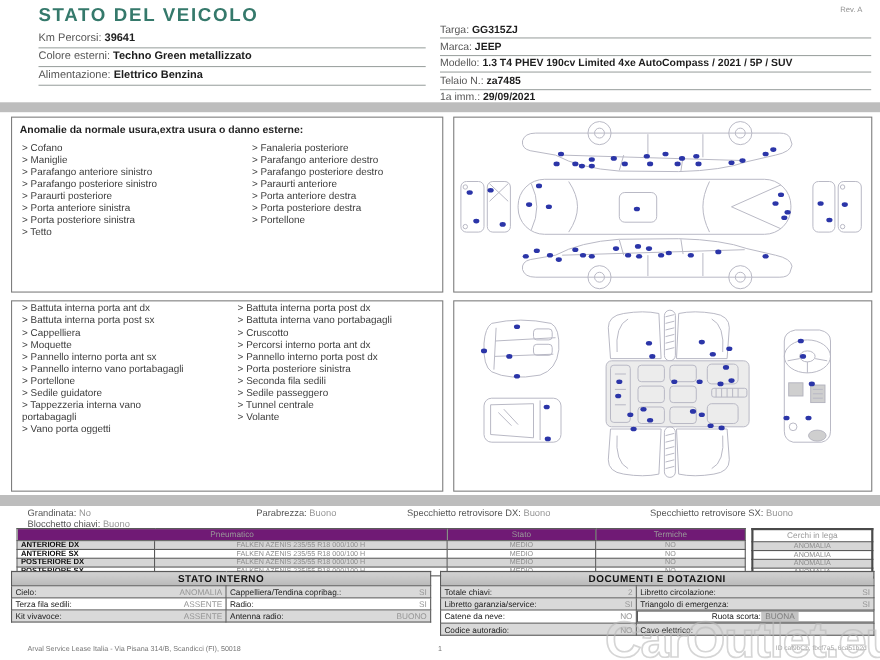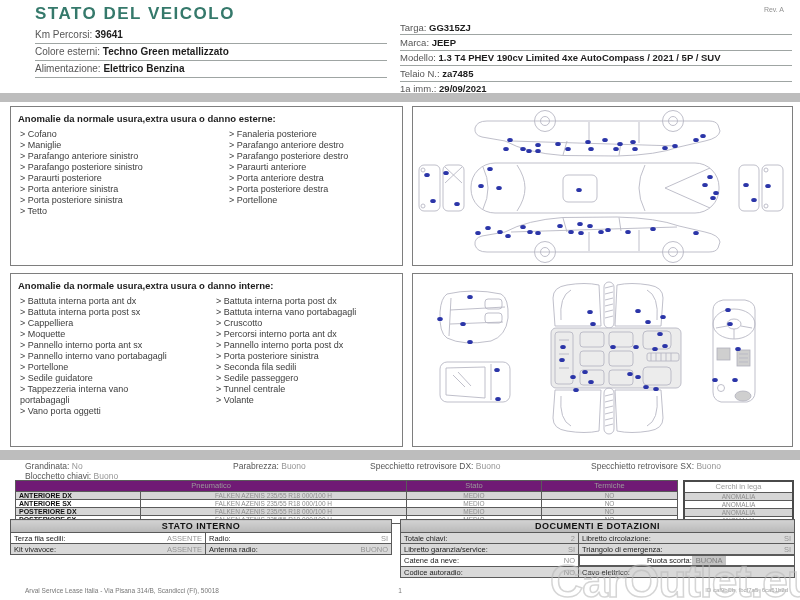--- a/index.html
+++ b/index.html
@@ -220,21 +220,20 @@
         <ellipse cx="188" cy="125" rx="2.8" ry="2.1"></ellipse>
         <ellipse cx="195" cy="123" rx="2.8" ry="2.1"></ellipse>
         <ellipse cx="215" cy="125" rx="2.8" ry="2.1"></ellipse>
         <ellipse cx="240" cy="122" rx="2.8" ry="2.1"></ellipse>
         <ellipse cx="283" cy="126" rx="2.8" ry="2.1"></ellipse>
     </g>
   </svg>
 </div>
 
 <div id="int-text" class="abs panel">
-  <div class="anom-header">Anomalie da normale usura,extra usura o danno interne:</div>
   <div class="anom-cols">
     <div class="anom-col c1">
       <div class="li">Battuta interna porta ant dx</div>
       <div class="li">Battuta interna porta post sx</div>
       <div class="li">Cappelliera</div>
       <div class="li">Moquette</div>
       <div class="li">Pannello interno porta ant sx</div>
       <div class="li">Pannello interno vano portabagagli</div>
       <div class="li">Portellone</div>
       <div class="li">Sedile guidatore</div>
@@ -415,20 +414,34 @@
 
 <table id="t-si" class="btable">
   <colgroup>
       <col style="width:195px">
       <col style="width:186px">
     </colgroup>
   <tbody>
       <tr>
         <td class="thead" colspan="2">STATO INTERNO</td>
       </tr>
+  <tr class="shade">
+    <td class="cell">
+          <div class="pairflex">
+            <span class="lbl">Cielo:</span>
+            <span class="val">ANOMALIA</span>
+          </div>
+        </td>
+    <td class="cell">
+          <div class="pairflex">
+            <span class="lbl">Cappelliera/Tendina copribag.:</span>
+            <span class="val">SI</span>
+          </div>
+        </td>
+  </tr>
   <tr>
     <td class="cell">
           <div class="pairflex">
             <span class="lbl">Terza fila sedili:</span>
             <span class="val">ASSENTE</span>
           </div>
         </td>
     <td class="cell">
           <div class="pairflex">
             <span class="lbl">Radio:</span>

